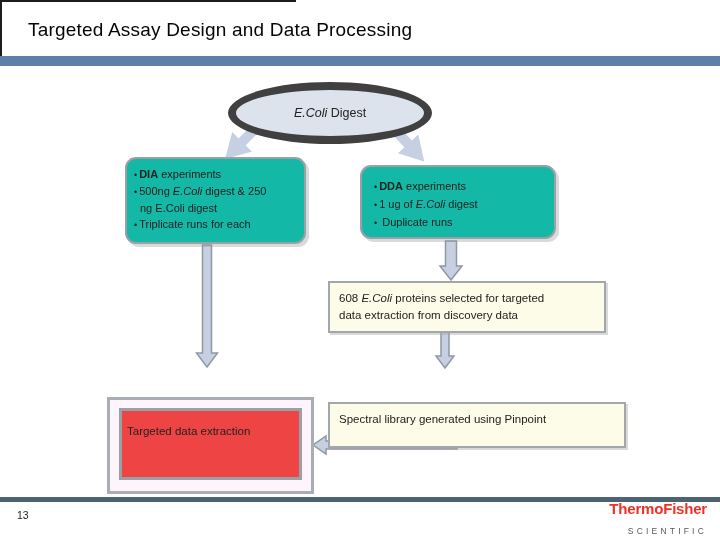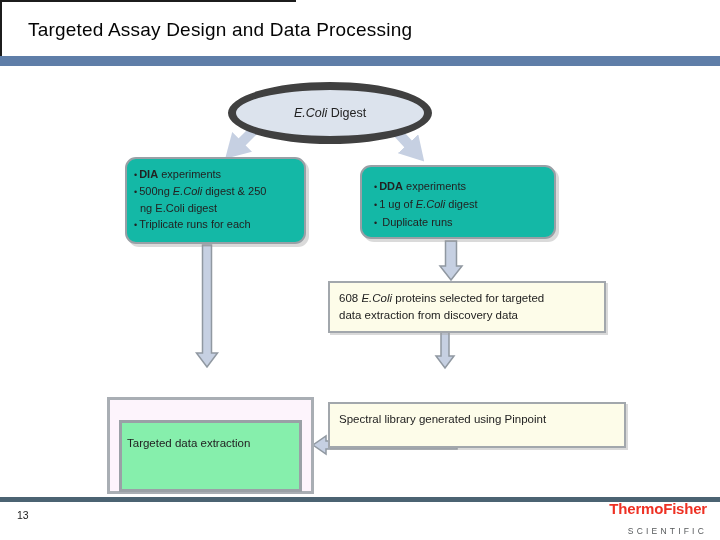--- a/index.html
+++ b/index.html
@@ -36,22 +36,22 @@
     font-size:11.5px;color:#222;line-height:16.5px;padding:7px 8px 0 9px;
   }
   .proteins-box{left:328px;top:281px;width:278px;height:52px;}
   .spectral-box{left:328px;top:368px;width:298px;height:46px;margin-top:34px;}
 
   .targeted-outer{
     position:absolute;left:107px;top:397px;width:207px;height:97px;box-sizing:border-box;
     background:#fdf4fc;border:3px solid #a9aeb4;
   }
   .targeted-inner{
-    position:absolute;left:9px;top:20px;width:183px;height:72px;box-sizing:border-box;
-    border:3px solid #9aa0a6;background:#86efac;
+    position:absolute;left:9px;top:8px;width:183px;height:72px;box-sizing:border-box;
+    border:3px solid #9aa0a6;background:#ef4444;
     font-size:11.5px;line-height:17px;padding:12px 2px 0 5px;color:#222;
   }
 
   .bullet{font-size:9px;margin-right:2px;}
   .b{font-weight:bold;}
   .i{font-style:italic;}
   .indent{padding-left:6px;}
 
   .arrows{position:absolute;left:0;top:0;width:720px;height:540px;pointer-events:none;}
 

